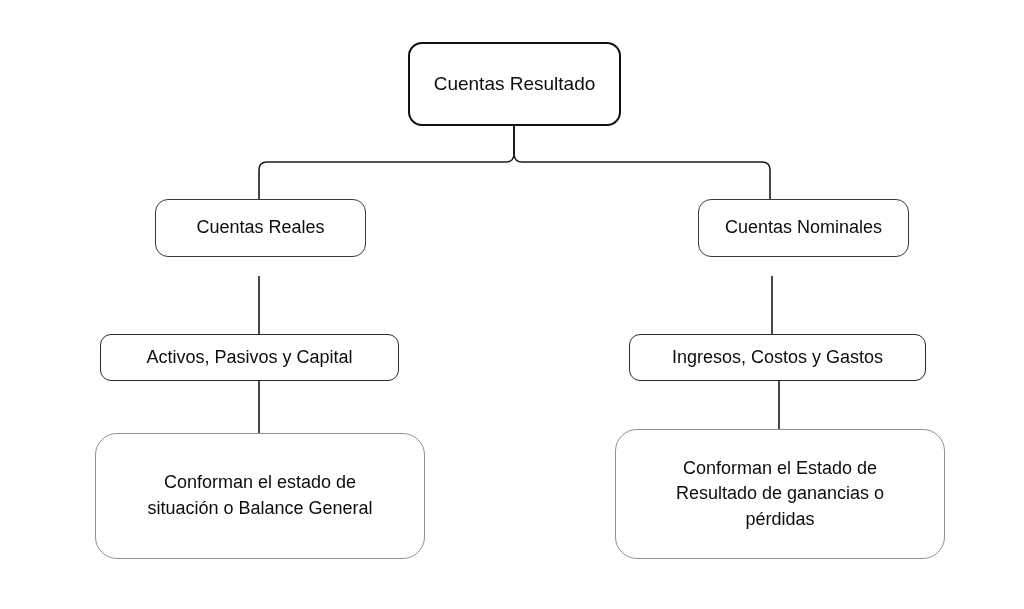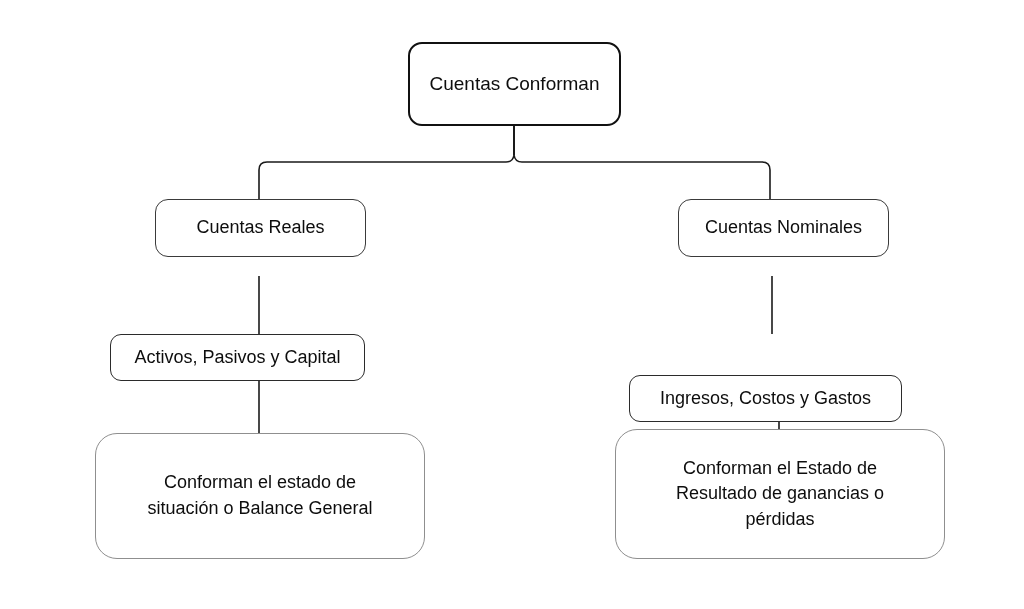--- a/index.html
+++ b/index.html
@@ -56,32 +56,32 @@
   
   .node.level2 {
     top: 199px;
     width: 211px;
     height: 58px;
     border: 1.3px solid #3a3a3a;
     border-radius: 13px;
     font-size: 18px;
   }
   .node.level2.left  { left: 155px; }
-  .node.level2.right { left: 678px; }
+  .node.level2.right { left: 698px; }
 
   
   .node.level3 {
     top: 334px;
     height: 47px;
     border: 1.2px solid #2b2b2b;
     border-radius: 11px;
     font-size: 18px;
   }
-  .node.level3.left  { left: 110px; width: 255px; }
-  .node.level3.right { left: 629px; width: 273px; margin-top: 41px; }
+  .node.level3.left  { left: 100px; width: 299px; }
+  .node.level3.right { left: 629px; width: 297px; }
 
   
   .node.level4 {
     width: 330px;
     border: 1.3px solid #8f8f8f;
     border-radius: 22px;
     font-size: 18px;
   }
   .node.level4.left  { left: 95px;  top: 433px; height: 126px; }
   .node.level4.right { left: 615px; top: 429px; height: 130px; }
@@ -108,21 +108,21 @@
 
       <path d="M 259,276 L 259,334"></path>
       <path d="M 259,381 L 259,433"></path>
 
       <path d="M 772,276 L 772,334"></path>
       <path d="M 779,381 L 779,429"></path>
     </g>
   </svg>
 
   <div class="node root">
-    <span class="label">Cuentas Conforman</span>
+    <span class="label">Cuentas Resultado</span>
   </div>
 
   <div class="node level2 left">
     <span class="label">Cuentas Reales</span>
   </div>
   <div class="node level3 left">
     <span class="label">Activos, Pasivos y Capital</span>
   </div>
   <div class="node level4 left">
     <span class="label">Conforman el estado de

